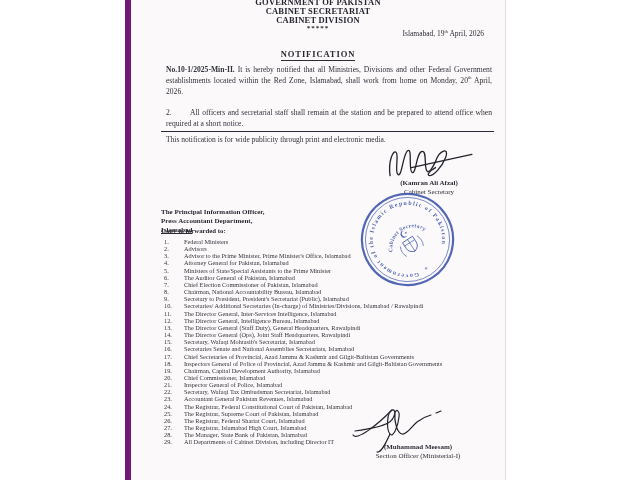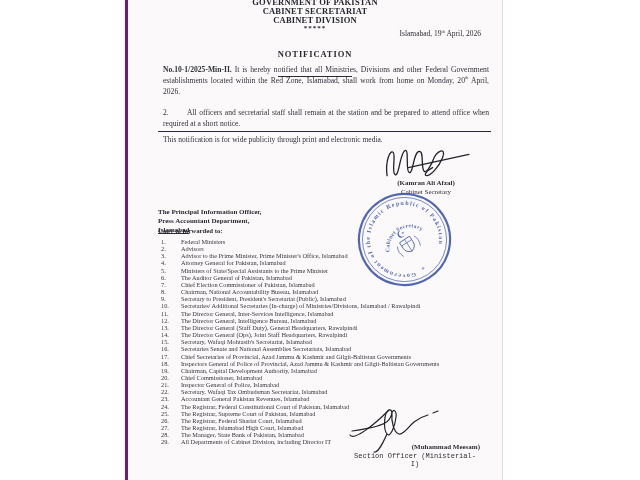--- a/index.html
+++ b/index.html
@@ -4,37 +4,37 @@
 <style>
   html,body{margin:0;padding:0;}
   body{
     width:640px;height:480px;position:relative;overflow:hidden;
     background:#ffffff;
     font-family:"Liberation Serif", serif;
   }
   .page{
     position:absolute;left:125px;top:0;width:374px;height:480px;
     background:#fbf9f9;
-    border-left:3px solid #701a75;
+    border-left:6px solid #701a75;
     border-right:1px solid #e2dfdf;
   }
   .letterhead{
     position:absolute;top:-2px;left:0;width:100%;text-align:center;
     font-weight:bold;font-size:8.5px;line-height:9px;color:#262630;
     letter-spacing:.2px;
   }
   .letterhead .stars{font-size:7px;line-height:6px;letter-spacing:1px;font-weight:bold;}
   .dateline{
     position:absolute;top:29px;right:21px;font-size:7.5px;color:#2d2d37;
   }
   sup{font-size:58%;vertical-align:super;line-height:0;}
   .title-wrap{position:absolute;top:43px;left:0;width:100%;text-align:center;}
   .title-wrap .title{
     display:inline-block;font-weight:bold;font-size:8.5px;letter-spacing:.9px;
-    color:#272731;border-bottom:1px solid #2c2c36;padding-bottom:17px;
+    color:#272731;border-bottom:1px solid #2c2c36;padding-bottom:1px;
   }
   .para{
     position:absolute;left:35px;width:326px;font-size:7.6px;line-height:11px;
     text-align:justify;color:#30303a;
   }
   .para1{top:64px;}
   .para2{top:107px;}
   .para .ref{font-weight:bold;}
   .para .pnum{display:inline-block;width:24px;}
   .rule{position:absolute;top:131px;left:30px;width:333px;border-top:1.7px solid #2a2a34;}
@@ -47,24 +47,24 @@
   .addressee{position:absolute;top:208px;left:30px;font-size:7px;font-weight:bold;
     line-height:8.9px;color:#2a2a34;}
   .addressee .u{text-decoration:underline;}
   .copy-label{position:absolute;top:227px;left:30px;font-size:6.8px;font-weight:bold;color:#2a2a34;}
   .dist{position:absolute;top:238px;left:33px;width:322px;font-size:6.3px;color:#34343e;}
   .dist-row{display:flex;line-height:7.15px;}
   .dist-num{width:20px;flex:none;}
   .dist-text{flex:1;}
   .stamp{position:absolute;top:190px;left:227px;width:99px;height:99px;opacity:.87;}
   .sig2-svg{position:absolute;top:403px;left:210px;width:115px;height:54px;}
-  .sig2-name{position:absolute;top:443px;left:222px;width:130px;text-align:right;
+  .sig2-name{position:absolute;top:443px;left:222px;width:130px;text-align:center;
     font-size:7px;font-weight:bold;color:#2d2d37;}
   .sig2-title{position:absolute;top:452px;left:222px;width:130px;text-align:center;
-    font-size:7px;color:#2d2d37;font-family:Liberation Mono, monospace;}
+    font-size:7px;color:#2d2d37;}
 </style>
 </head>
 <body>
 
 <div class="page">
 
   <div class="letterhead">
     <div>GOVERNMENT OF PAKISTAN</div>
     <div>CABINET SECRETARIAT</div>
     <div>CABINET DIVISION</div>

